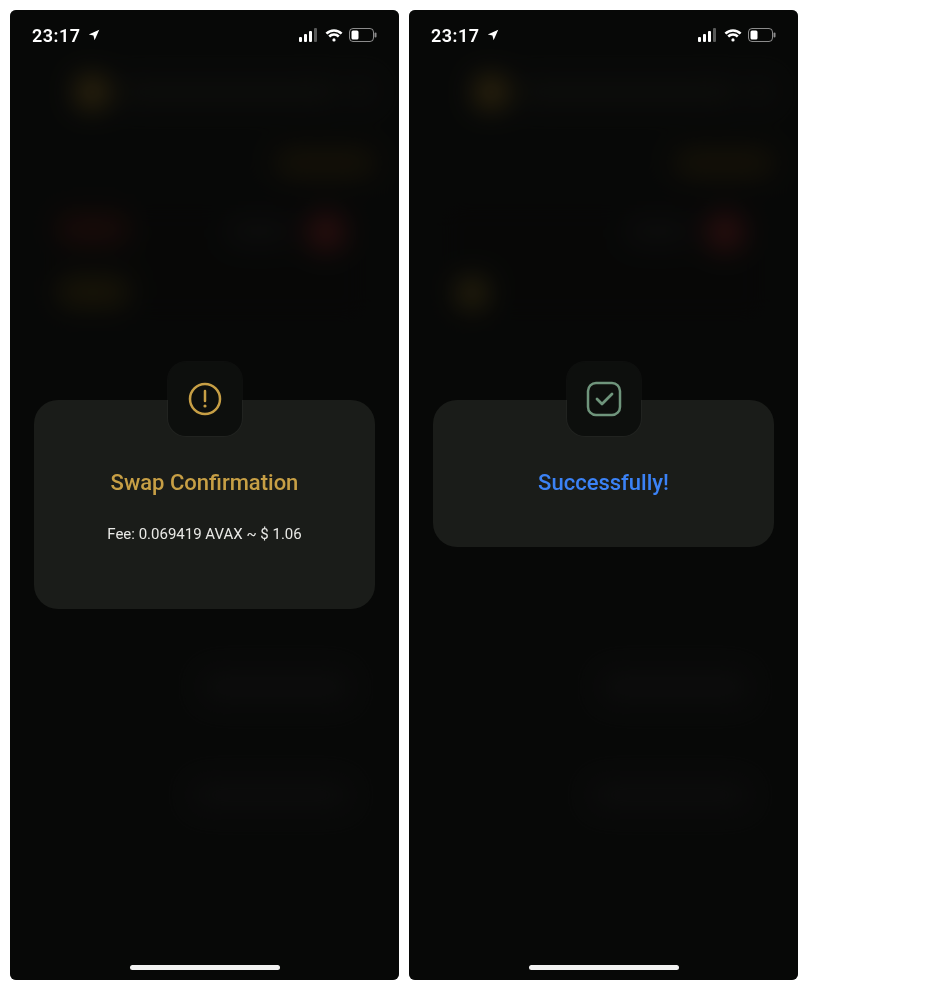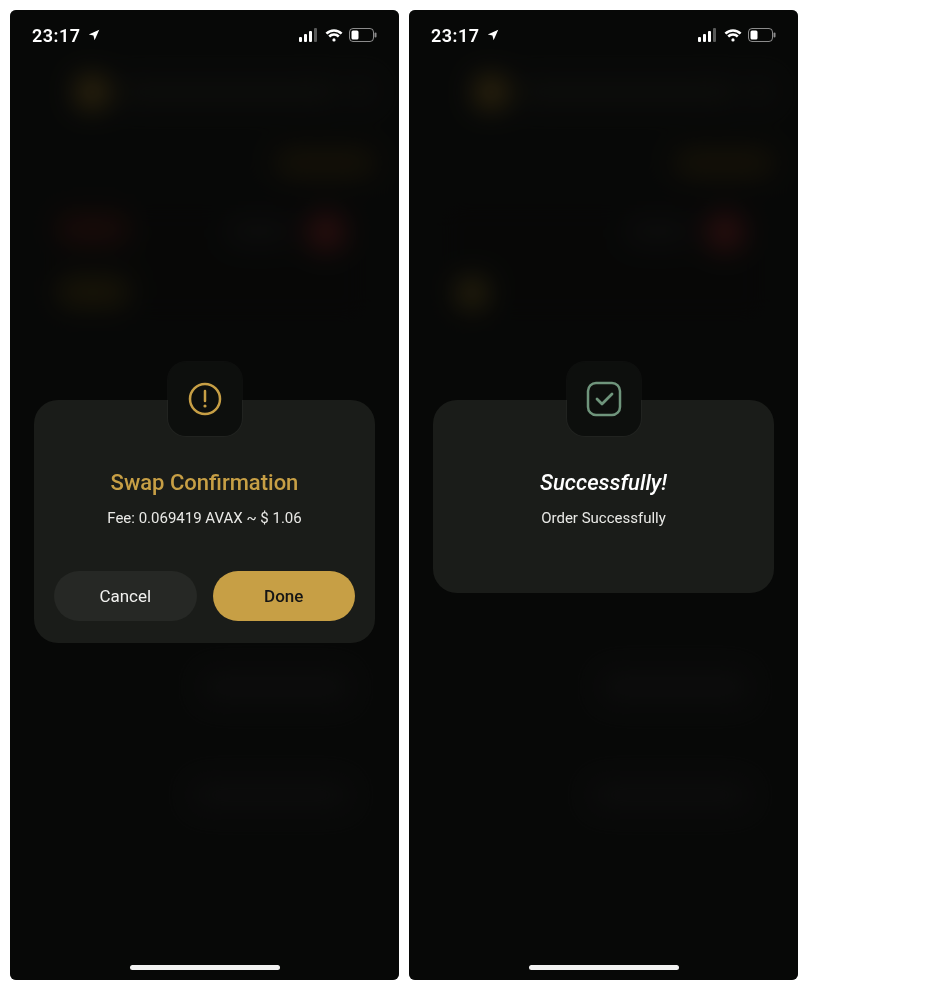--- a/index.html
+++ b/index.html
@@ -41,29 +41,29 @@
   .modal {
     position:relative; background:#1a1c19; border-radius:24px; padding:70px 20px 22px 20px;
     text-align:center;
   }
   .icon-tile {
     position:absolute; top:-38px; left:50%; transform:translateX(-50%);
     width:74px; height:74px; border-radius:18px; background:#0d0f0d;
     display:flex; align-items:center; justify-content:center;
     box-shadow: 0 0 0 1px rgba(255,255,255,0.03);
   }
-  .modal-title { font-size:22px; font-weight:500; margin-bottom:14px; }
+  .modal-title { font-size:22px; font-weight:500; margin-bottom:30px; }
   .modal-sub   { font-size:15px; color:#e9e9e6; margin-bottom:44px; }
   .btn-row { display:flex; gap:16px; }
   .btn { flex:1; height:50px; border-radius:25px; display:flex; align-items:center; justify-content:center; font-size:17px; cursor:pointer; user-select:none; }
   .btn-secondary { background:#262825; color:#f1f1ef; }
   .btn-gold { background:#c79f45; color:#151515; font-weight:500; }
   .btn-green-full { background:#6f957c; color:#ffffff; font-weight:500; }
   .title-gold { color:#c79f45; }
-  .title-green { color:#ffffff;font-style:italic; }
+  .title-green { color:#3b82f6; }
 
   
   .home-indicator { position:absolute; bottom:10px; left:50%; transform:translateX(-50%); width:150px; height:5px; border-radius:3px; background:#f2f2f2; }
 </style>
 </head>
 <body>
 
 <div class="stage">
 
   <div class="phone">
@@ -115,28 +115,20 @@
       <div class="modal">
         <div class="icon-tile">
           <svg width="40" height="40" viewBox="0 0 40 40" fill="none">
             <circle cx="20" cy="20" r="15" stroke="#c79f45" stroke-width="2.5"></circle>
             <line x1="20" y1="12" x2="20" y2="22" stroke="#c79f45" stroke-width="2.5" stroke-linecap="round"></line>
             <circle cx="20" cy="27" r="1.6" fill="#c79f45"></circle>
           </svg>
         </div>
         <div class="modal-title title-gold">Swap Confirmation</div>
         <div class="modal-sub">Fee: 0.069419 AVAX ~ $ 1.06</div>
-        <div class="btn-row">
-          <div class="btn btn-secondary">
-            <span>Cancel</span>
-          </div>
-          <div class="btn btn-gold">
-            <span>Done</span>
-          </div>
-        </div>
       </div>
     </div>
 
     <div class="home-indicator"></div>
   </div>
 
   <div class="phone">
     <div class="bg-blur">
       <div class="bg-avatar"></div>
       <div class="bg-hdr-txt"></div>
@@ -181,20 +173,19 @@
 
     <div class="modal-wrap">
       <div class="modal">
         <div class="icon-tile">
           <svg width="42" height="42" viewBox="0 0 42 42" fill="none">
             <rect x="5" y="5" width="32" height="32" rx="8" stroke="#6f957c" stroke-width="2.5"></rect>
             <path d="M14 21 L19 26 L29 16" stroke="#6f957c" stroke-width="2.8" stroke-linecap="round" stroke-linejoin="round" fill="none"></path>
           </svg>
         </div>
         <div class="modal-title title-green">Successfully!</div>
-        <div class="modal-sub">Order Successfully</div>
       </div>
     </div>
 
     <div class="home-indicator"></div>
   </div>
 
 </div>
 
 </body></html>

